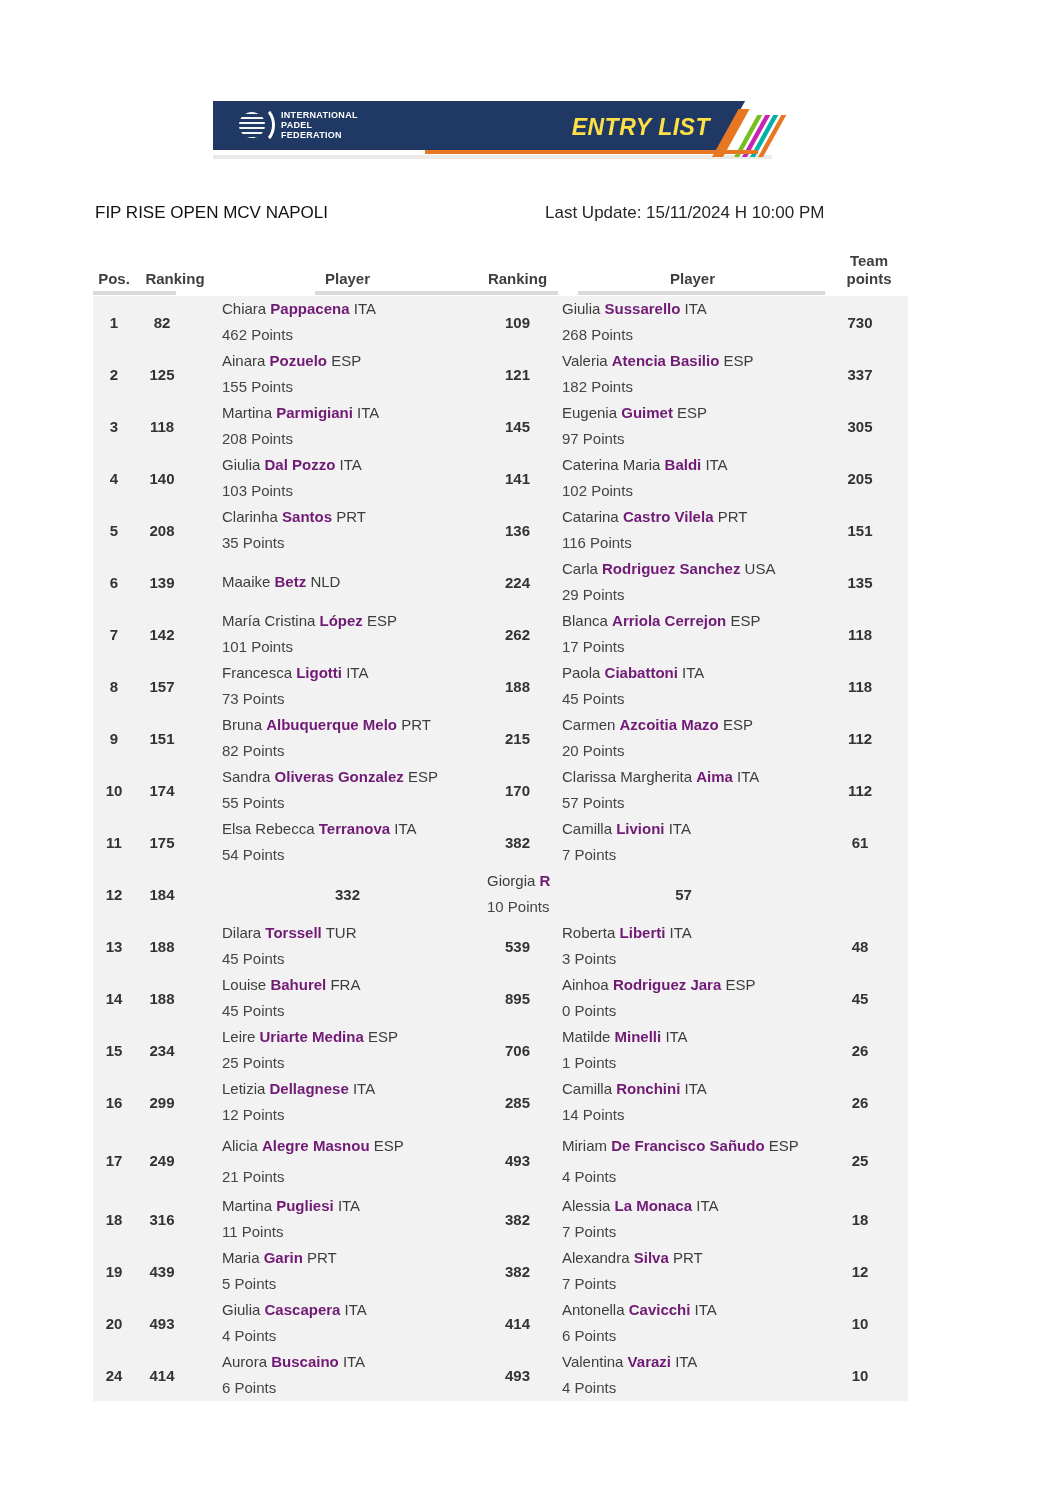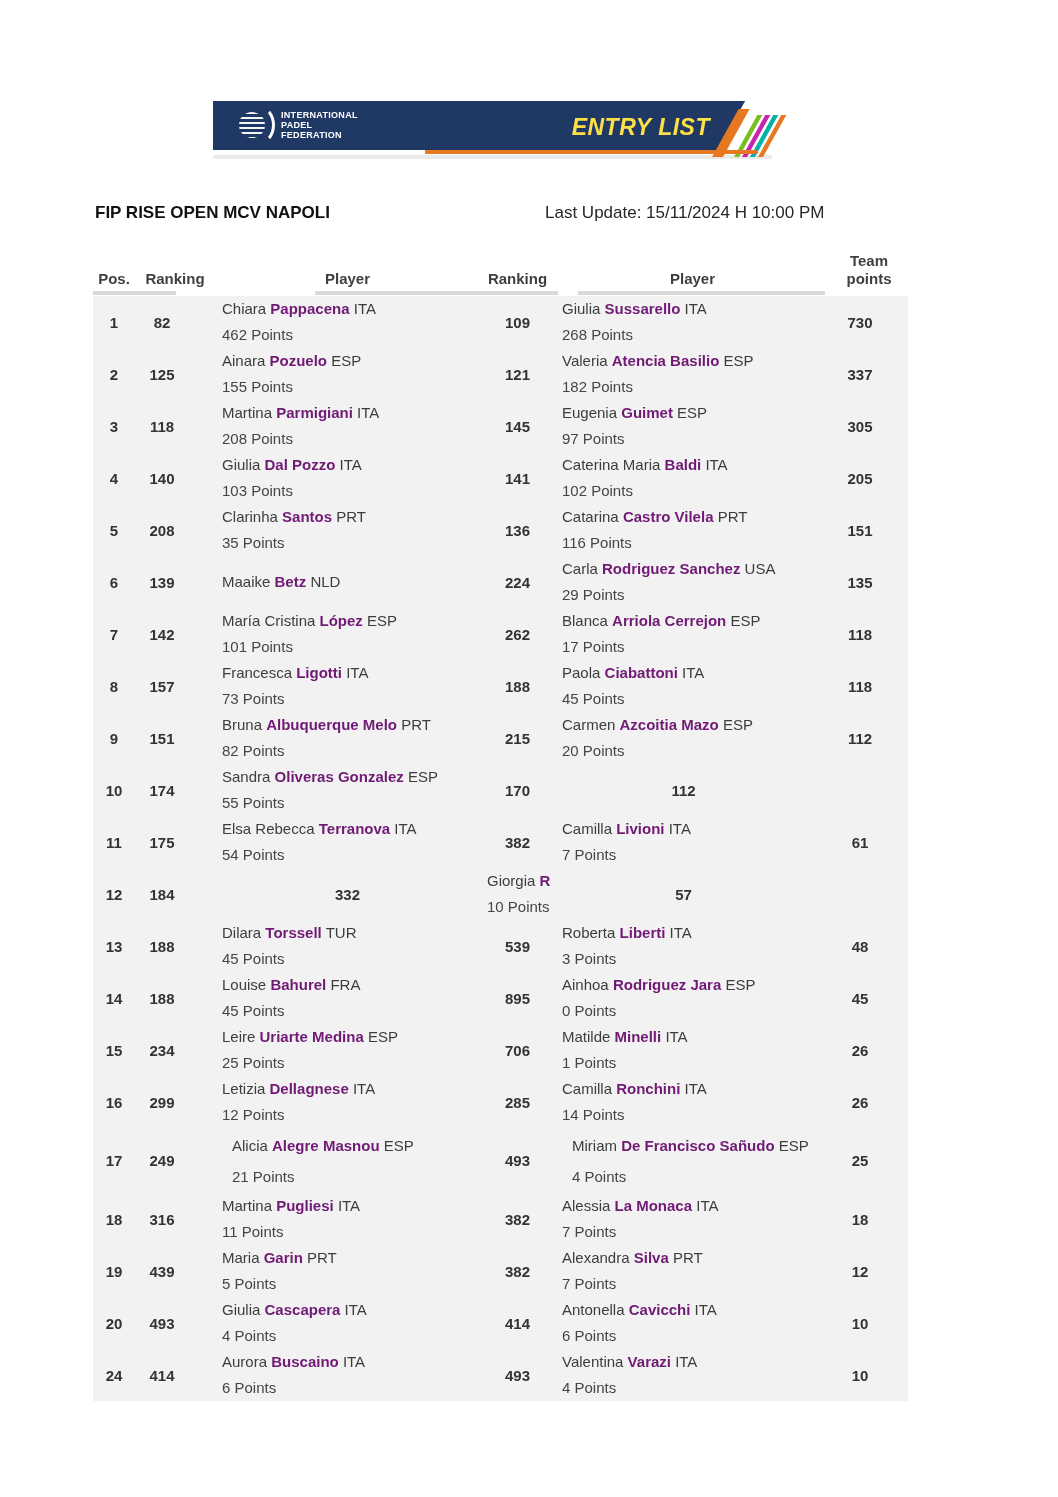--- a/index.html
+++ b/index.html
@@ -25,21 +25,21 @@
   .stripe { position: absolute; bottom: 3px; transform: skewX(-29deg); transform-origin: bottom left; }
   .stripe.s-orange-wide { left: 0px;  width: 11px; height: 48px; }
   .stripe.s-green  { left: 22px; width: 5px; height: 42px; }
   .stripe.s-magenta{ left: 30px; width: 5px; height: 42px; }
   .stripe.s-teal   { left: 38px; width: 5px; height: 42px; }
   .stripe.s-orange { left: 46px; width: 5px; height: 42px; }
   .orange-underline { position: absolute; left: 212px; top: 55px; width: 333px; height: 4px; }
 
   
   .title-bar { position: absolute; left: 95px; top: 203px; width: 870px; height: 26px; }
-  .event-title { font-size: 17px; font-weight: bold; color: #111111; margin-top: 8px; }
+  .event-title { font-size: 17px; font-weight: normal; color: #111111; margin-top: 8px; }
   .last-update { position: absolute; left: 450px; top: 0; font-size: 17px; color: #262626; }
 
   
   .entry-table { position: absolute; left: 93px; top: 250px; width: 815px; }
   .thead { position: relative; display: grid; grid-template-columns: 42px 80px 265px 75px 275px 78px;
            align-items: end; height: 46px; padding-bottom: 8px; }
   .hcell { font-size: 15px; font-weight: bold; color: #3f3f3f; text-align: center; line-height: 18px; }
   .hbar { position: absolute; bottom: 1px; height: 4px; background: #d9d9d9; }
   .hbar.b1 { left: 0;     width: 83px; }
   .hbar.b2 { left: 222px; width: 243px; }
@@ -51,21 +51,21 @@
   .cell { display: flex; flex-direction: column; justify-content: center; font-size: 15px; color: #3d3d3d; }
   .num { align-items: center; font-weight: bold; color: #333333; }
   .rank-left { padding-right: 26px; }
   .team { padding-right: 18px; }
   .player { padding-left: 7px; padding-right: 4px; }
   .name-line { line-height: 26px; white-space: nowrap; overflow: hidden; }
   .name-line b { font-weight: bold; color: #701a75; }
   .points-line { line-height: 26px; color: #454545; }
   .row.tall { min-height: 65px; }
   .row.tall .player { justify-content: space-between; padding-top: 7px; padding-bottom: 6px; }
-  .row.tall .name-line, .row.tall .points-line { line-height: 21px; margin-left: 10px; }
+  .row.tall .name-line, .row.tall .points-line { line-height: 21px; }
 </style>
 </head>
 <body>
 
 <div class="page">
 
   <div class="banner">
     <div class="banner-shadow"></div>
     <div class="banner-navy" style="background: rgb(31, 56, 100);">
       <div class="logo">
@@ -242,20 +242,24 @@
   </div>
 
   <div class="row">
     <div class="cell num">10</div>
     <div class="cell num rank-left">174</div>
     <div class="cell player">
       <div class="name-line"><span>Sandra</span> <b>Oliveras Gonzalez</b> <span>ESP</span></div>
       <div class="points-line">55 Points</div>
     </div>
     <div class="cell num">170</div>
+    <div class="cell player">
+      <div class="name-line"><span>Clarissa Margherita</span> <b>Aima</b> <span>ITA</span></div>
+      <div class="points-line">57 Points</div>
+    </div>
     <div class="cell num team">112</div>
   </div>
 
   <div class="row">
     <div class="cell num">11</div>
     <div class="cell num rank-left">175</div>
     <div class="cell player">
       <div class="name-line"><span>Elsa Rebecca</span> <b>Terranova</b> <span>ITA</span></div>
       <div class="points-line">54 Points</div>
     </div>

